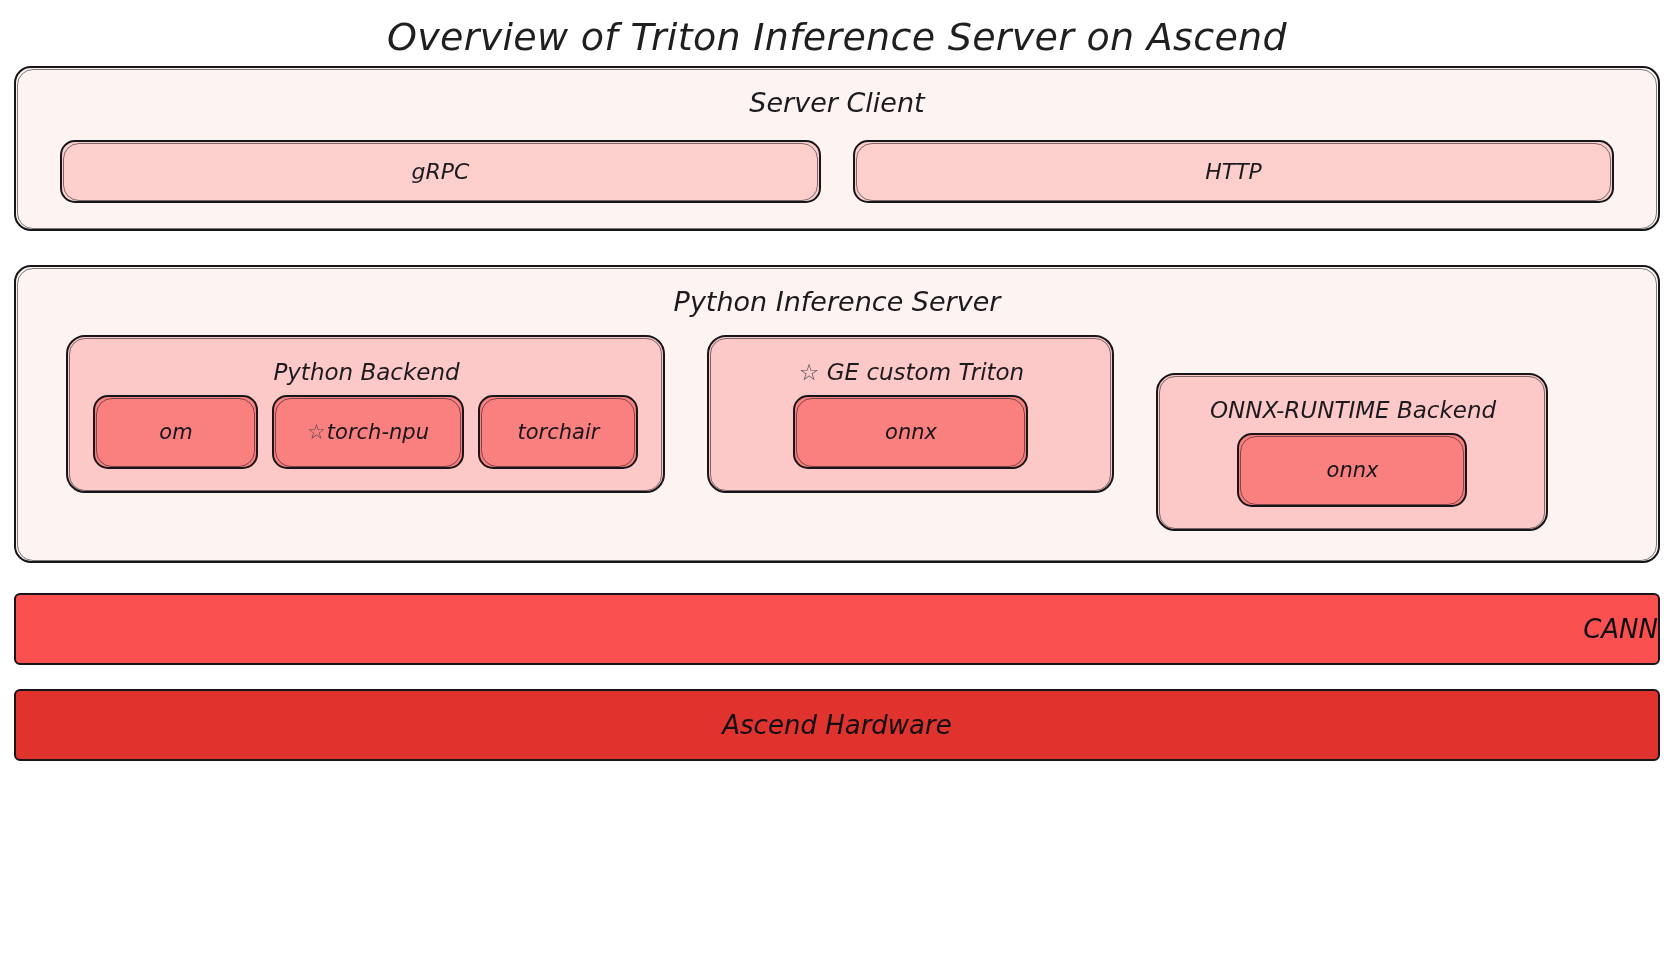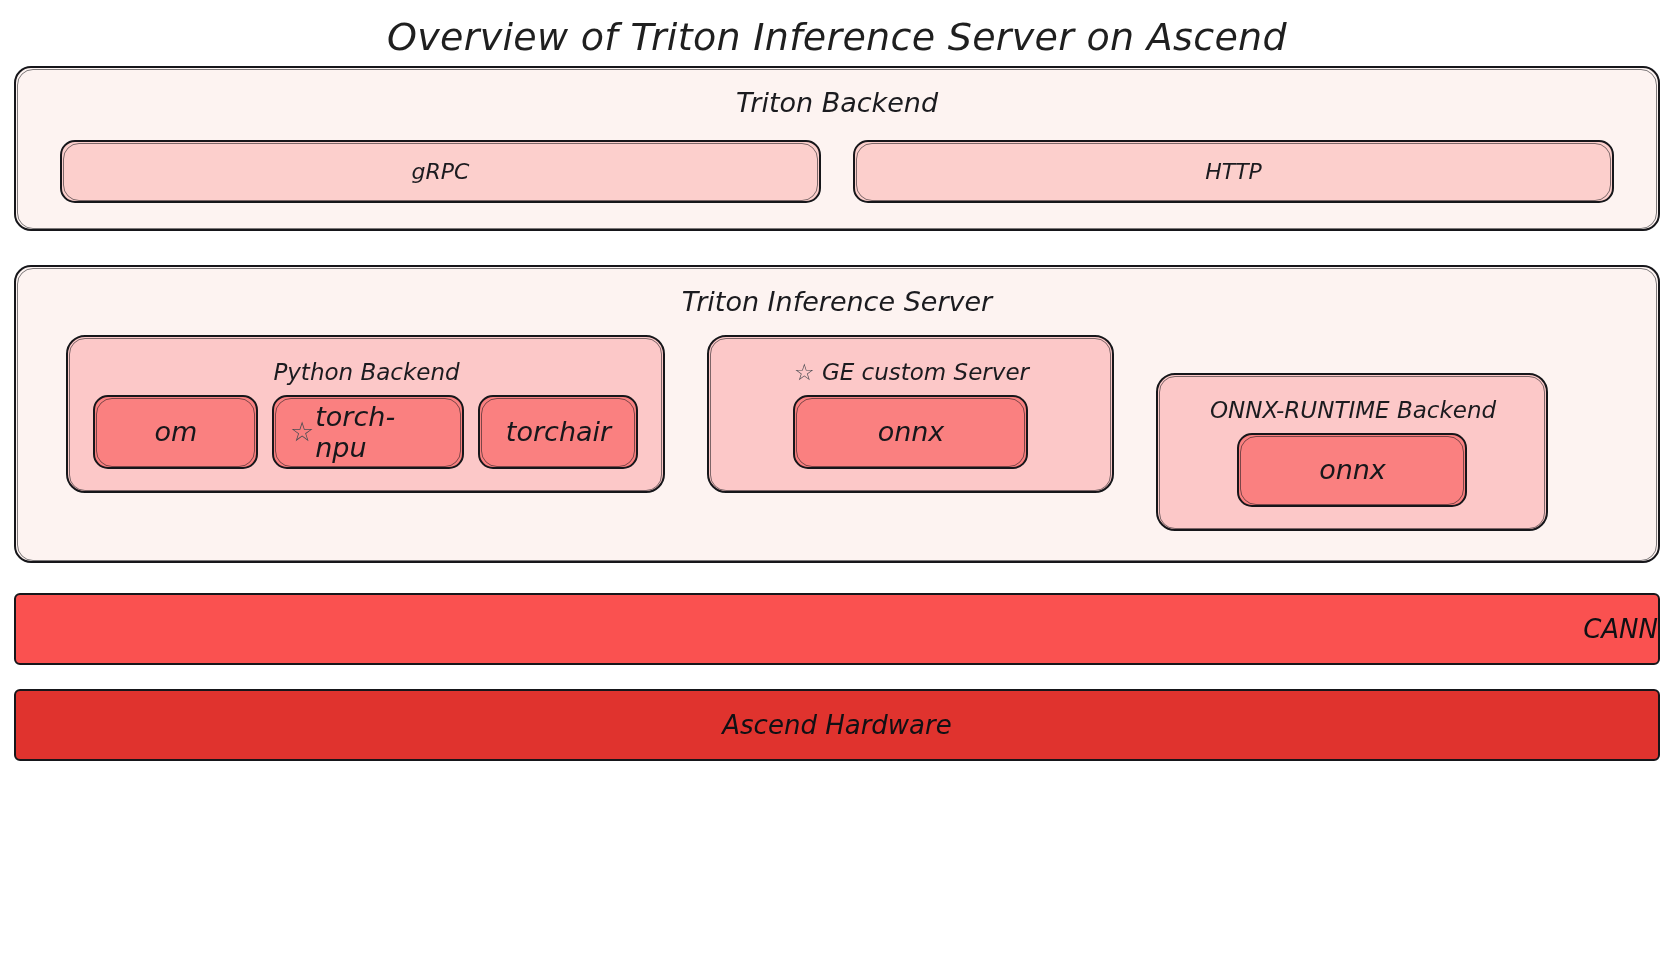--- a/index.html
+++ b/index.html
@@ -130,21 +130,21 @@
     justify-content: center;
     padding: 0 25px;
   }
   .chip {
     background: #fa8080;
     border-radius: 15px;
     height: 74px;
     display: flex;
     align-items: center;
     justify-content: center;
-    font-size: 27px;
+    font-size: 21px;
     color: #17171b;
     font-style: italic;
     padding: 0 16px;
     box-sizing: border-box;
   }
   .chip.om        { flex: 0 0 165px; }
   .chip.torchnpu  { flex: 0 0 192px; }
   .chip.torchair  { flex: 0 0 160px; text-align: right; }
   .chip.onnx-ge   { flex: 0 0 235px; }
   .chip.onnx-ort  { flex: 0 0 230px; }
@@ -177,37 +177,37 @@
 </style>
 </head>
 <body>
 
 <div class="diagram">
 
   <div class="diagram-title">Overview of Triton Inference Server on Ascend</div>
 
   <div class="layer">
     <div class="box container-l0">
-      <div class="container-title">Triton Backend</div>
+      <div class="container-title">Server Client</div>
       <div class="client-row">
         <div class="box proto-box">
           <span>gRPC</span>
         </div>
         <div class="box proto-box">
           <span>HTTP</span>
         </div>
       </div>
     </div>
   </div>
 
   <div class="gap-34"></div>
 
   <div class="layer">
     <div class="box container-l0">
-      <div class="container-title">Triton Inference Server</div>
+      <div class="container-title">Python Inference Server</div>
 
       <div class="backend-row">
 
         <div class="box backend-box python">
           <div class="backend-title">
             <span class="star"></span><span>Python Backend</span>
           </div>
           <div class="chip-row">
             <div class="box chip om">
               <span class="star"></span>
@@ -219,21 +219,21 @@
             </div>
             <div class="box chip torchair">
               <span class="star"></span>
                 <span>torchair</span>
             </div>
           </div>
         </div>
 
         <div class="box backend-box ge">
           <div class="backend-title">
-            <span class="star">☆</span><span> GE custom Server</span>
+            <span class="star">☆</span><span> GE custom Triton</span>
           </div>
           <div class="chip-row">
             <div class="box chip onnx-ge">
               <span class="star"></span>
                 <span>onnx</span>
             </div>
           </div>
         </div>
 
         <div class="box backend-box ort">

